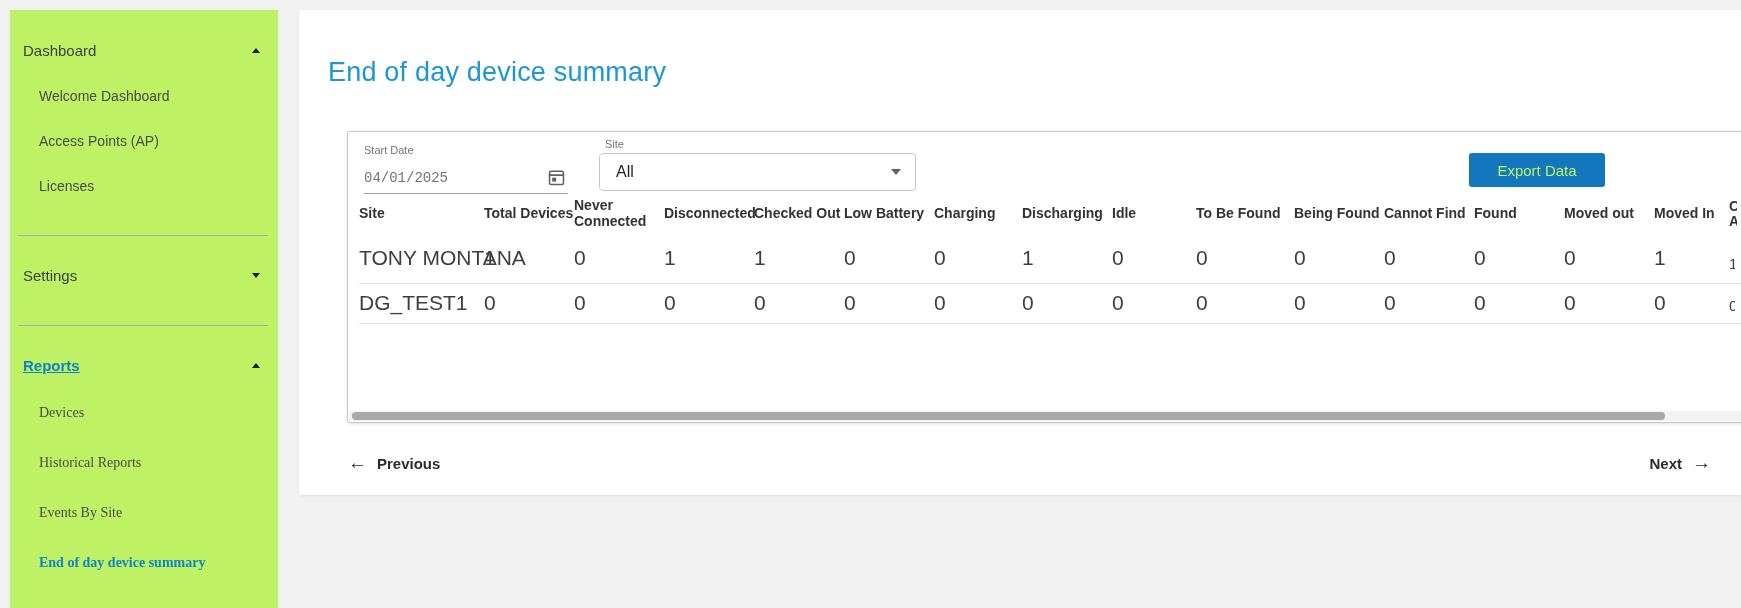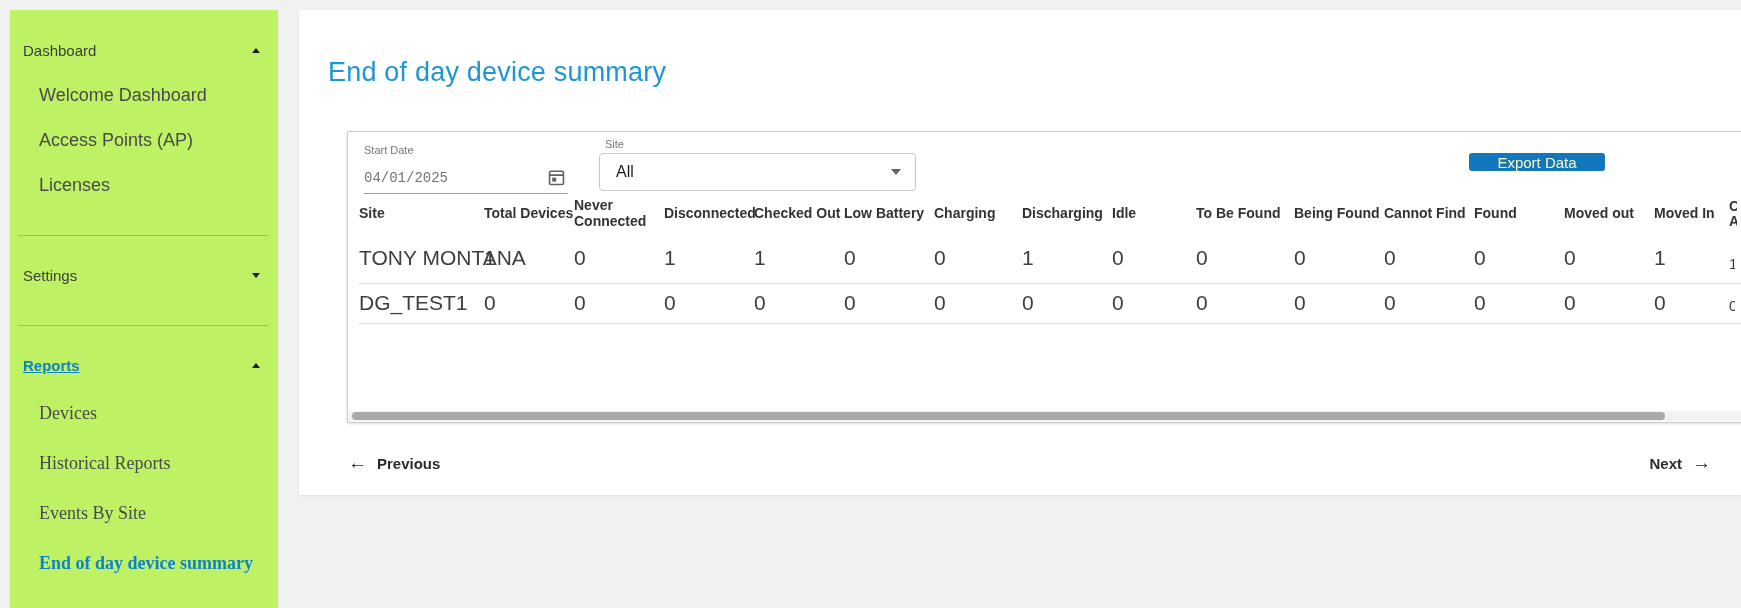--- a/index.html
+++ b/index.html
@@ -23,21 +23,21 @@
     padding-top:18px;overflow:hidden;
   }
   .nav-group{
     height:45px;display:flex;align-items:center;
     padding:0 18px 0 13px;font-size:15px;color:#3d3d3d;cursor:pointer;
   }
   .nav-group .nav-label{flex:1;}
   .nav-group.active .nav-label{color:var(--blue-active);font-weight:700;text-decoration:underline;}
   .nav-child{
     height:45px;display:flex;align-items:center;
-    padding-left:29px;font-size:18px;color:#4a4a4a;cursor:pointer;
+    padding-left:29px;font-size:14px;color:#4a4a4a;cursor:pointer;
   }
   .nav-child.tall{height:50px;font-family:Liberation Serif, serif;}
   .nav-child.active{color:var(--blue-active);font-weight:700;}
   .nav-divider{border-bottom:1px solid #a9a9a9;margin:27px 10px 17px 8px;}
   .caret{width:0;height:0;border-left:4px solid transparent;border-right:4px solid transparent;}
   .caret.up{border-bottom:5px solid #1c1c1c;}
   .caret.down{border-top:5px solid #1c1c1c;}
   
   .content{
     position:absolute;left:299px;top:10px;width:1442px;height:485px;
@@ -64,22 +64,22 @@
   .cal-icon{width:19px;height:19px;display:block;cursor:pointer;}
   .site-field{position:absolute;left:251px;top:6px;width:317px;}
   .site-field .field-label{margin-left:6px;}
   .select-box{
     margin-top:3px;height:38px;border:1px solid #c7c7c7;border-radius:4px;
     display:flex;align-items:center;padding:0 14px 0 16px;cursor:pointer;background:#fff;
   }
   .select-box .select-value{flex:1;font-size:16px;color:#1f1f1f;font-weight:500;}
   .select-caret{width:0;height:0;border-left:5px solid transparent;border-right:5px solid transparent;border-top:6px solid #5f6368;}
   .export-btn{
-    position:absolute;left:1121px;top:21px;width:136px;height:18px;
-    background:var(--blue-button);color:#fef9c3;border:none;border-radius:3px;
+    position:absolute;left:1121px;top:21px;width:136px;height:34px;
+    background:var(--blue-button);color:#bef264;border:none;border-radius:3px;
     font-size:15px;font-family:inherit;cursor:pointer;
   }
   
   .table-wrap{position:absolute;left:11px;top:61px;width:1386px;overflow:hidden;}
   table{border-collapse:collapse;table-layout:fixed;width:1389px;}
   th{
     height:40px;text-align:left;vertical-align:middle;
     font-size:14px;font-weight:700;color:#333;line-height:1.15;
     white-space:nowrap;overflow:visible;
   }

